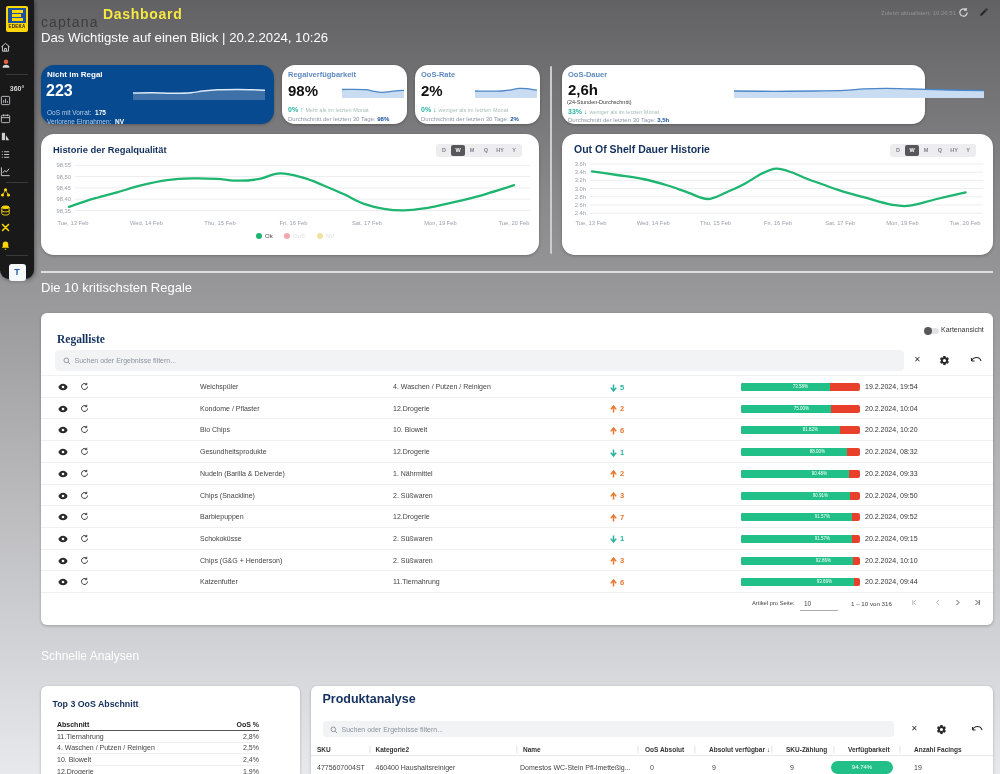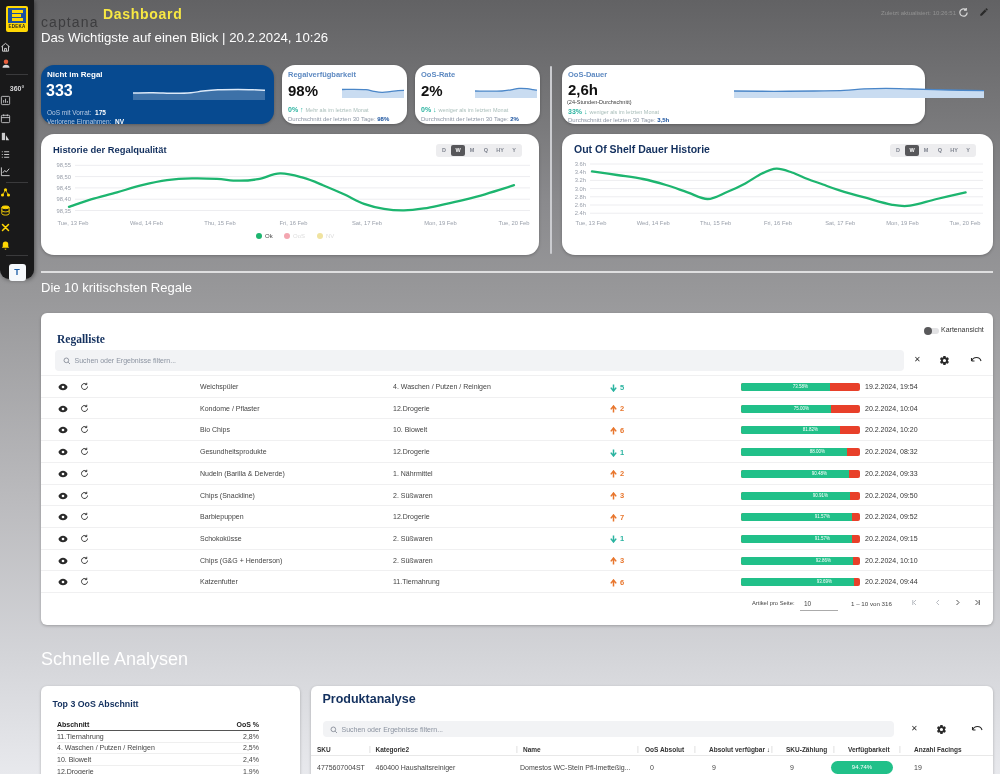--- a/index.html
+++ b/index.html
@@ -131,21 +131,21 @@
       </div>
       <div style="position: absolute; left: 0px; top: 249.5px; width: 34px; text-align: center;">
         <div style="margin:5px auto 0;width:22px;height:1px;background:#3a3a3c;"></div>
       </div>
       <div style="position: absolute; left: 0px; top: 260.5px; width: 34px; text-align: center;"><div style="display:inline-block;width:17px;height:17px;background:#f6f9fc;border-radius:3px;font-size:9px;font-weight:bold;color:#1d5fa8;line-height:17px;">T</div></div>
     </div>
 </div>
 
 <div class="card" style="left:41px;top:65px;width:233px;height:59px;background:#074a90;">
   <div class="abs" style="left:6px;top:4.5px;font-size:8px;font-weight:bold;color:#fff;">Nicht im Regal</div>
-  <div class="abs" style="left:5px;top:17px;font-size:16px;font-weight:bold;color:#fff;">333</div>
+  <div class="abs" style="left:5px;top:17px;font-size:16px;font-weight:bold;color:#fff;">223</div>
   <svg class="abs" style="left:92px;top:19px;" width="132" height="16" viewBox="0 0 132 16" id="spark1">
       <path d="M0,9C3.3,8.9 13.0,8.6 20,8.7C27.0,8.8 35.7,9.3 42,9.3C48.3,9.3 53.3,9.2 58,8.8C62.7,8.4 65.5,7.5 70,7C74.5,6.5 79.2,6.0 85,5.8C90.8,5.5 99.2,5.5 105,5.5C110.8,5.5 115.5,5.7 120,5.8C124.5,5.9 130.0,6.2 132,6.3L132,16L0,16Z" fill="rgba(255,255,255,0.22)"></path>
       <path d="M0,9C3.3,8.9 13.0,8.6 20,8.7C27.0,8.8 35.7,9.3 42,9.3C48.3,9.3 53.3,9.2 58,8.8C62.7,8.4 65.5,7.5 70,7C74.5,6.5 79.2,6.0 85,5.8C90.8,5.5 99.2,5.5 105,5.5C110.8,5.5 115.5,5.7 120,5.8C124.5,5.9 130.0,6.2 132,6.3" fill="none" stroke="#dce9f8" stroke-width="1.4"></path>
     </svg>
   <div class="abs" style="left:6px;top:43.5px;font-size:6.5px;color:#b6c9e2;">OoS mit Vorrat: &nbsp;<b style="color:#fff;">175</b></div>
   <div class="abs" style="left:6px;top:52.5px;font-size:6.5px;color:#b6c9e2;">Verlorene Einnahmen: &nbsp;<b style="color:#fff;">NV</b></div>
 </div>
 
 <div class="card" style="left:282px;top:65px;width:125px;height:59px;">
   <div class="abs" style="left:6px;top:4.5px;font-size:7.5px;font-weight:bold;color:#5d89c1;">Regalverfügbarkeit</div>
@@ -530,21 +530,21 @@
       </svg>
       <svg class="abs" style="left:912px;top:284px;" width="11" height="11" viewBox="0 0 22 22" fill="none" stroke="#555" stroke-width="2">
         <path d="M7 16l5-5-5-5"></path>
       </svg>
       <svg class="abs" style="left:931px;top:284px;" width="11" height="11" viewBox="0 0 22 22" fill="none" stroke="#555" stroke-width="2">
         <path d="M7 16l5-5-5-5M14.5 6v10"></path>
       </svg>
     </div>
 </div>
 
-<div class="abs" style="left:41px;top:649px;font-size:18px;color:#fff;">Schnelle Analysen</div>
+<div class="abs" style="left:41px;top:649px;font-size:12px;color:#fff;">Schnelle Analysen</div>
 
 <div class="card" style="left:41px;top:686px;width:259px;height:95px;border-radius:6px 6px 0 0;">
   <div class="abs" style="left:11.5px;top:12.5px;font-size:8.8px;font-weight:bold;"><span class="navy">Top 3 OoS Abschnitt</span></div>
   <div class="abs" style="left:16px;top:35px;width:202px;">
     <div style="display:flex;justify-content:space-between;font-size:7px;font-weight:bold;color:#222;border-bottom:1px solid #555;padding-bottom:2px;">
         <span>Abschnitt</span>
         <span>OoS %</span>
       </div>
     <div style="display:flex;justify-content:space-between;font-size:7px;color:#444;padding:1.8px 0;border-bottom:1px solid #efefef;">
         <span>11.Tiernahrung</span>

